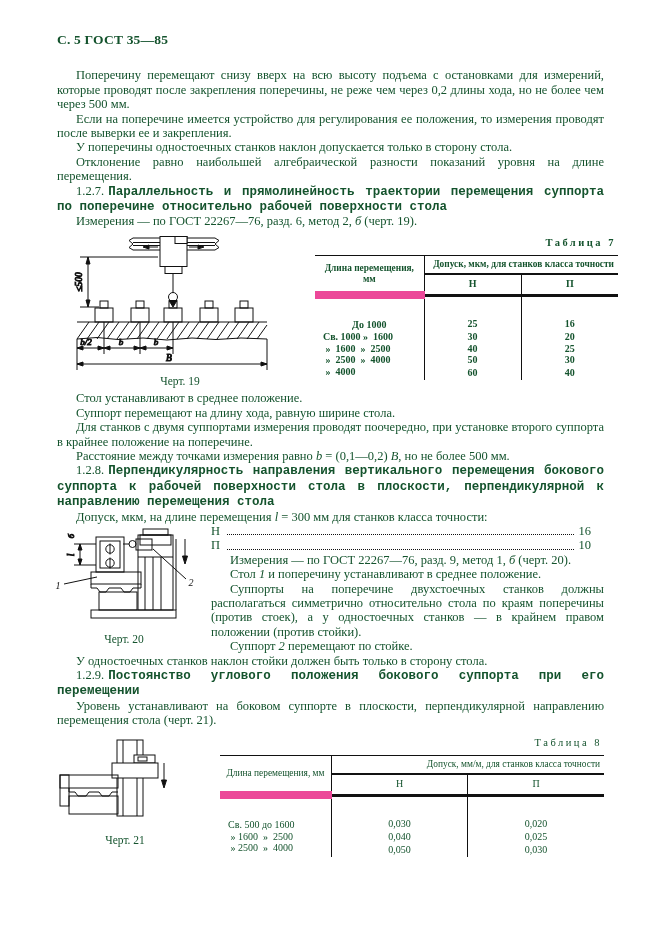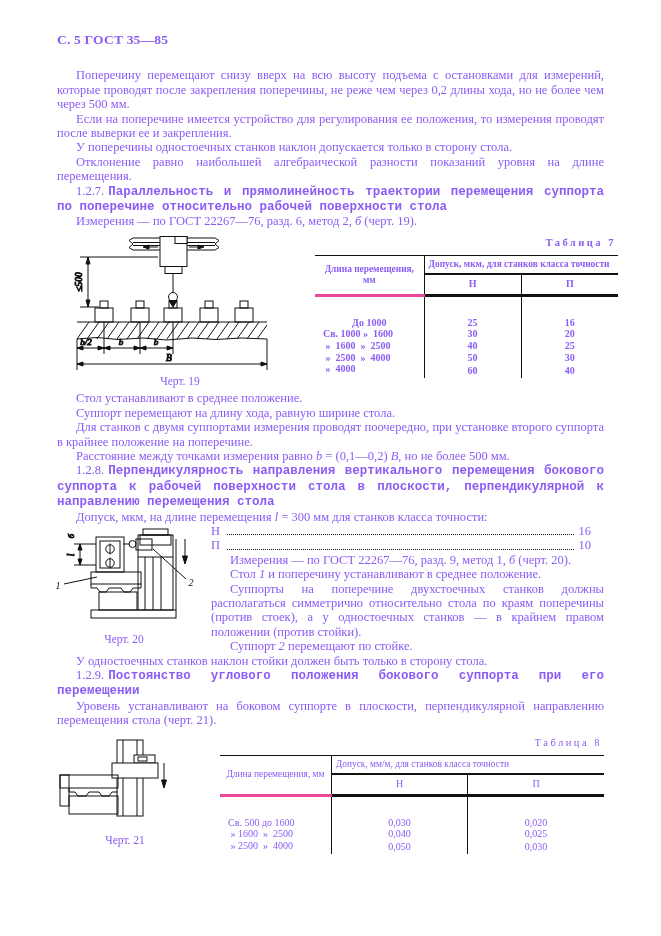--- a/index.html
+++ b/index.html
@@ -1,19 +1,19 @@
 <!DOCTYPE html>
 <html><head>
 <meta charset="utf-8">
 <style>
   * { margin:0; padding:0; box-sizing:border-box; }
   html,body { background:#888; }
   .page {
     position:relative; width:661px; height:936px; margin:0 auto;
-    background:#fff; color:#8b5cf6;
+    background:#fff; color:#14532d;
     font-family:"Liberation Serif","DejaVu Serif",serif;
     font-size:12.5px; line-height:14.4px;
     padding:33px 57px 0 57px; overflow:hidden;
   }
   .hdr { font-weight:bold; font-size:13.5px; margin-bottom:21px; letter-spacing:.2px; }
   .p { text-align:justify; text-indent:19px; }
   .num { margin-right:4px; }
   .bold { font-weight:bold;font-family:Liberation Mono, monospace; }
   .it { font-style:italic; }
 
@@ -22,22 +22,22 @@
   .figtab2 { margin-top:8px; }
   .figcol { flex:0 0 auto; text-align:center; }
   .caption { font-size:11.5px; text-align:center; margin-top:2px; }
   .tabwrap { flex:1 1 auto; }
   .tabwrap1 { margin-left:10px;font-weight:bold; }
   .tabwrap2 { margin-left:20px; }
   .tablabel { text-align:right; letter-spacing:2.5px; font-size:10.5px; padding-right:2px; margin-bottom:5px; }
 
   table.gost { border-collapse:collapse; width:100%; border-top:1px solid #111; font-size:10px; line-height:11.6px; table-layout:fixed; }
   table.gost td { vertical-align:middle; }
-  .c1h { border-right:1px solid #111; border-bottom:3px solid #ec4899; text-align:center; font-size:9.4px; line-height:11px; padding:3px 6px; }
-  .sph { border-bottom:2px solid #111; text-align:left; font-size:9.4px; line-height:11px; padding:3px 4px; }
+  .c1h { border-right:1px solid #111; border-bottom:8px solid #ec4899; text-align:center; font-size:9.4px; line-height:11px; padding:3px 6px; }
+  .sph { border-bottom:2px solid #111; text-align:right; font-size:9.4px; line-height:11px; padding:3px 4px; }
   .sbh { border-bottom:3px solid #111; text-align:center; padding:3px 0 4px; }
   .sbh.mid { border-right:1px solid #111; }
   td.dc1 { border-right:1px solid #111; padding-left:8px; white-space:pre; }
   td.dmid { border-right:1px solid #111; text-align:center; }
   td.dlast { text-align:center; }
   td.ctr { text-align:center; padding-left:0; }
   tr.frow td { padding-top:20px; }
 
   .leaderrow { display:flex; align-items:flex-end; padding-right:13px; }
   .dots { flex:1 1 auto; border-bottom:1.6px dotted #111; margin:0 5px 3px 7px; }

